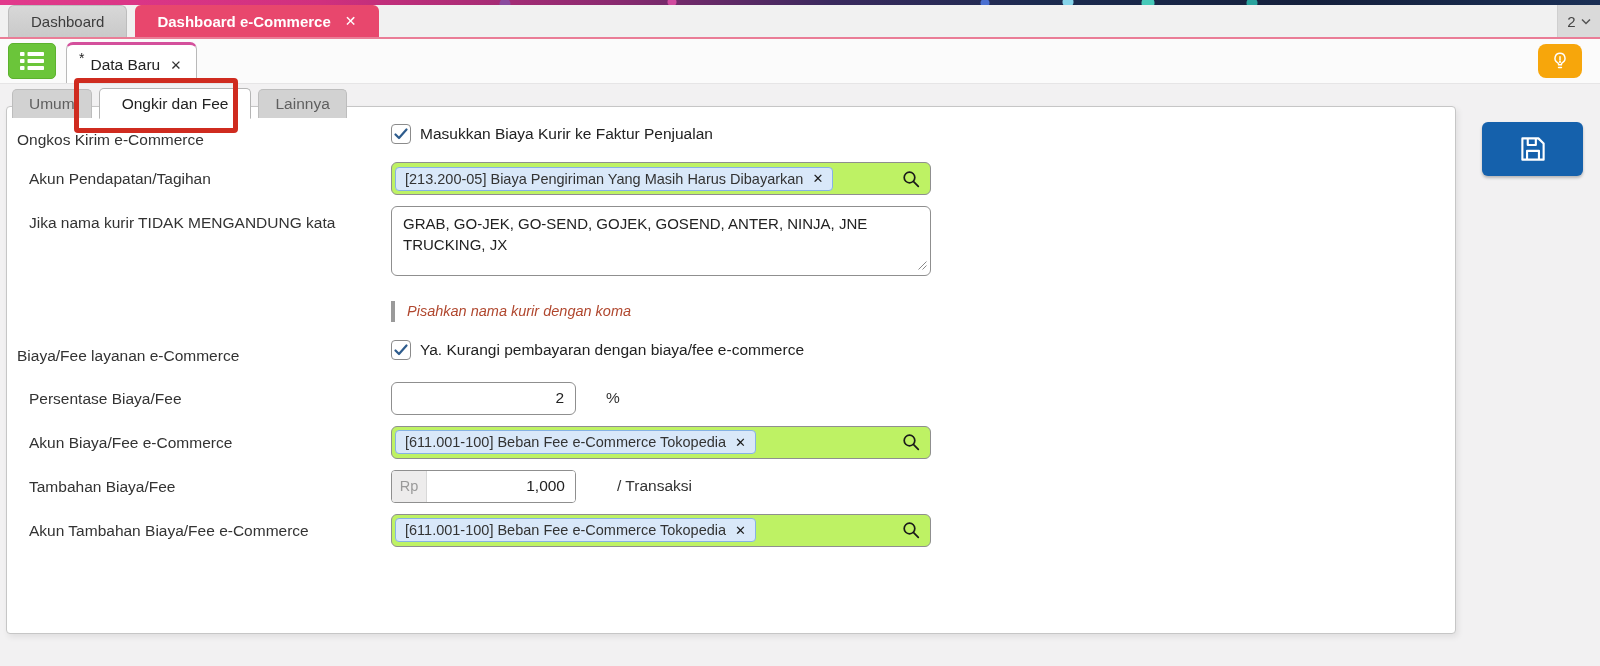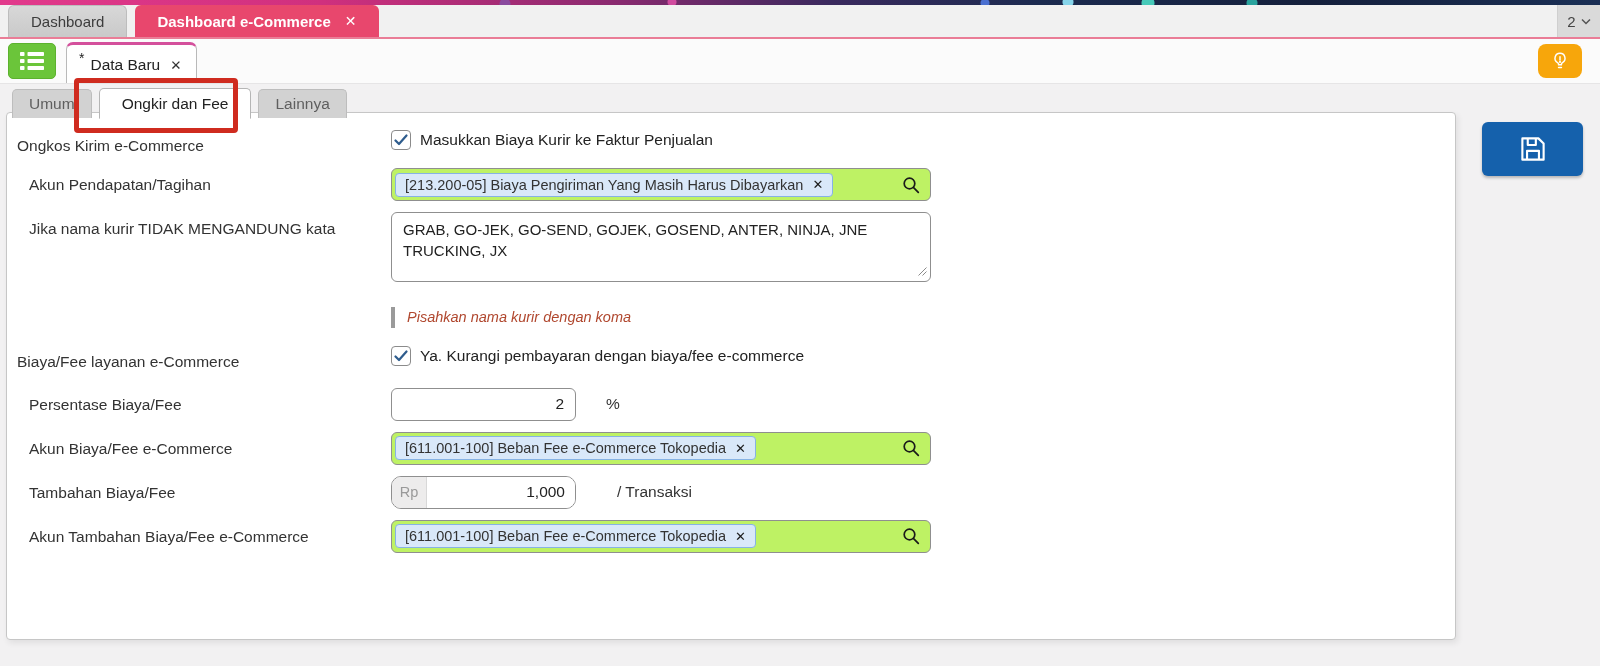--- a/index.html
+++ b/index.html
@@ -49,21 +49,21 @@
 
   .inner-tabs { position:absolute; top:4px; left:12px; display:flex; align-items:flex-end; z-index:2; }
   .itab { font-size:15.5px; padding:5px 16px 6px; border-radius:5px 5px 0 0; cursor:pointer; }
   .itab.off { background:#d2d2d2; color:#5f5f5f; border:1px solid #bdbdbd; border-bottom:none; height:29px; margin-right:7px; }
   .itab.on { background:#fff; color:#222; border:1px solid #b5b5b5; border-bottom:1px solid #fff; height:31px;
     margin-bottom:-1px; margin-right:7px; padding:6px 22px; z-index:3; }
 
   .red-box { position:absolute; left:74px; top:-6px; width:164px; height:55px;
     border:5px solid #cf2b1f; border-radius:4px; z-index:5; pointer-events:none; }
 
-  .panel { position:absolute; left:6px; top:28px; width:1450px; height:528px; background:#fff;
+  .panel { position:absolute; left:6px; top:22px; width:1450px; height:528px; background:#fff;
     border:1px solid #c6c6c6; border-radius:4px; box-shadow:2px 3px 6px rgba(0,0,0,0.08);
     padding-top:16px; z-index:1; }
 
   .frow { display:flex; align-items:flex-start; margin-bottom:11px; }
   .flabel { flex:0 0 384px; padding:6px 20px 0 10px; font-size:15.5px; color:#333; line-height:1.45; }
   .flabel.indent { padding-left:22px; }
   .ctl { display:flex; align-items:center; }
 
   .cbrow { display:flex; align-items:center; gap:9px; padding-top:1px; }
   .cb { width:20px; height:20px; background:#fff; border:1px solid #8b8b8b; border-radius:4px;
@@ -82,21 +82,21 @@
     padding:6px 11px; font-family:"Liberation Sans","DejaVu Sans",sans-serif; font-size:15px;
     color:#222; resize:none; line-height:1.4; }
   .ta-grip { position:absolute; right:4px; bottom:6px; }
 
   .hint { border-left:4px solid #9a9a9a; padding:2px 0 3px 12px; font-style:italic;
     color:#b0472e; font-size:14.5px; margin-top:18px; }
 
   input.num { width:185px; height:33px; border:1px solid #8f8f8f; border-radius:6px; text-align:right;
     padding:0 11px; font-size:15.5px; color:#222; font-family:"Liberation Sans","DejaVu Sans",sans-serif; }
   .suffix { font-size:15.5px; color:#333; }
-  .money { width:185px; height:33px; border:1px solid #8f8f8f; border-radius:10px; display:flex; overflow:hidden; background:#fff; }
+  .money { width:185px; height:33px; border:1px solid #8f8f8f; border-radius:4px; display:flex; overflow:hidden; background:#fff; }
   .money .rp { flex:0 0 35px; background:#edecec; color:#999; border-right:1px solid #d8d8d8;
     display:flex; align-items:center; justify-content:center; font-size:14.5px; }
   .money input { flex:1 1 auto; border:none; outline:none; text-align:right; padding:0 10px;
     font-size:15.5px; color:#222; font-family:"Liberation Sans","DejaVu Sans",sans-serif; min-width:0; }
 
   .btn-save { position:absolute; left:1482px; top:38px; width:101px; height:54px; background:#1561ac;
     border:none; border-radius:6px; display:flex; align-items:center; justify-content:center;
     box-shadow:0 2px 3px rgba(0,0,0,0.25); cursor:pointer; z-index:2; }
 </style>
 </head>

